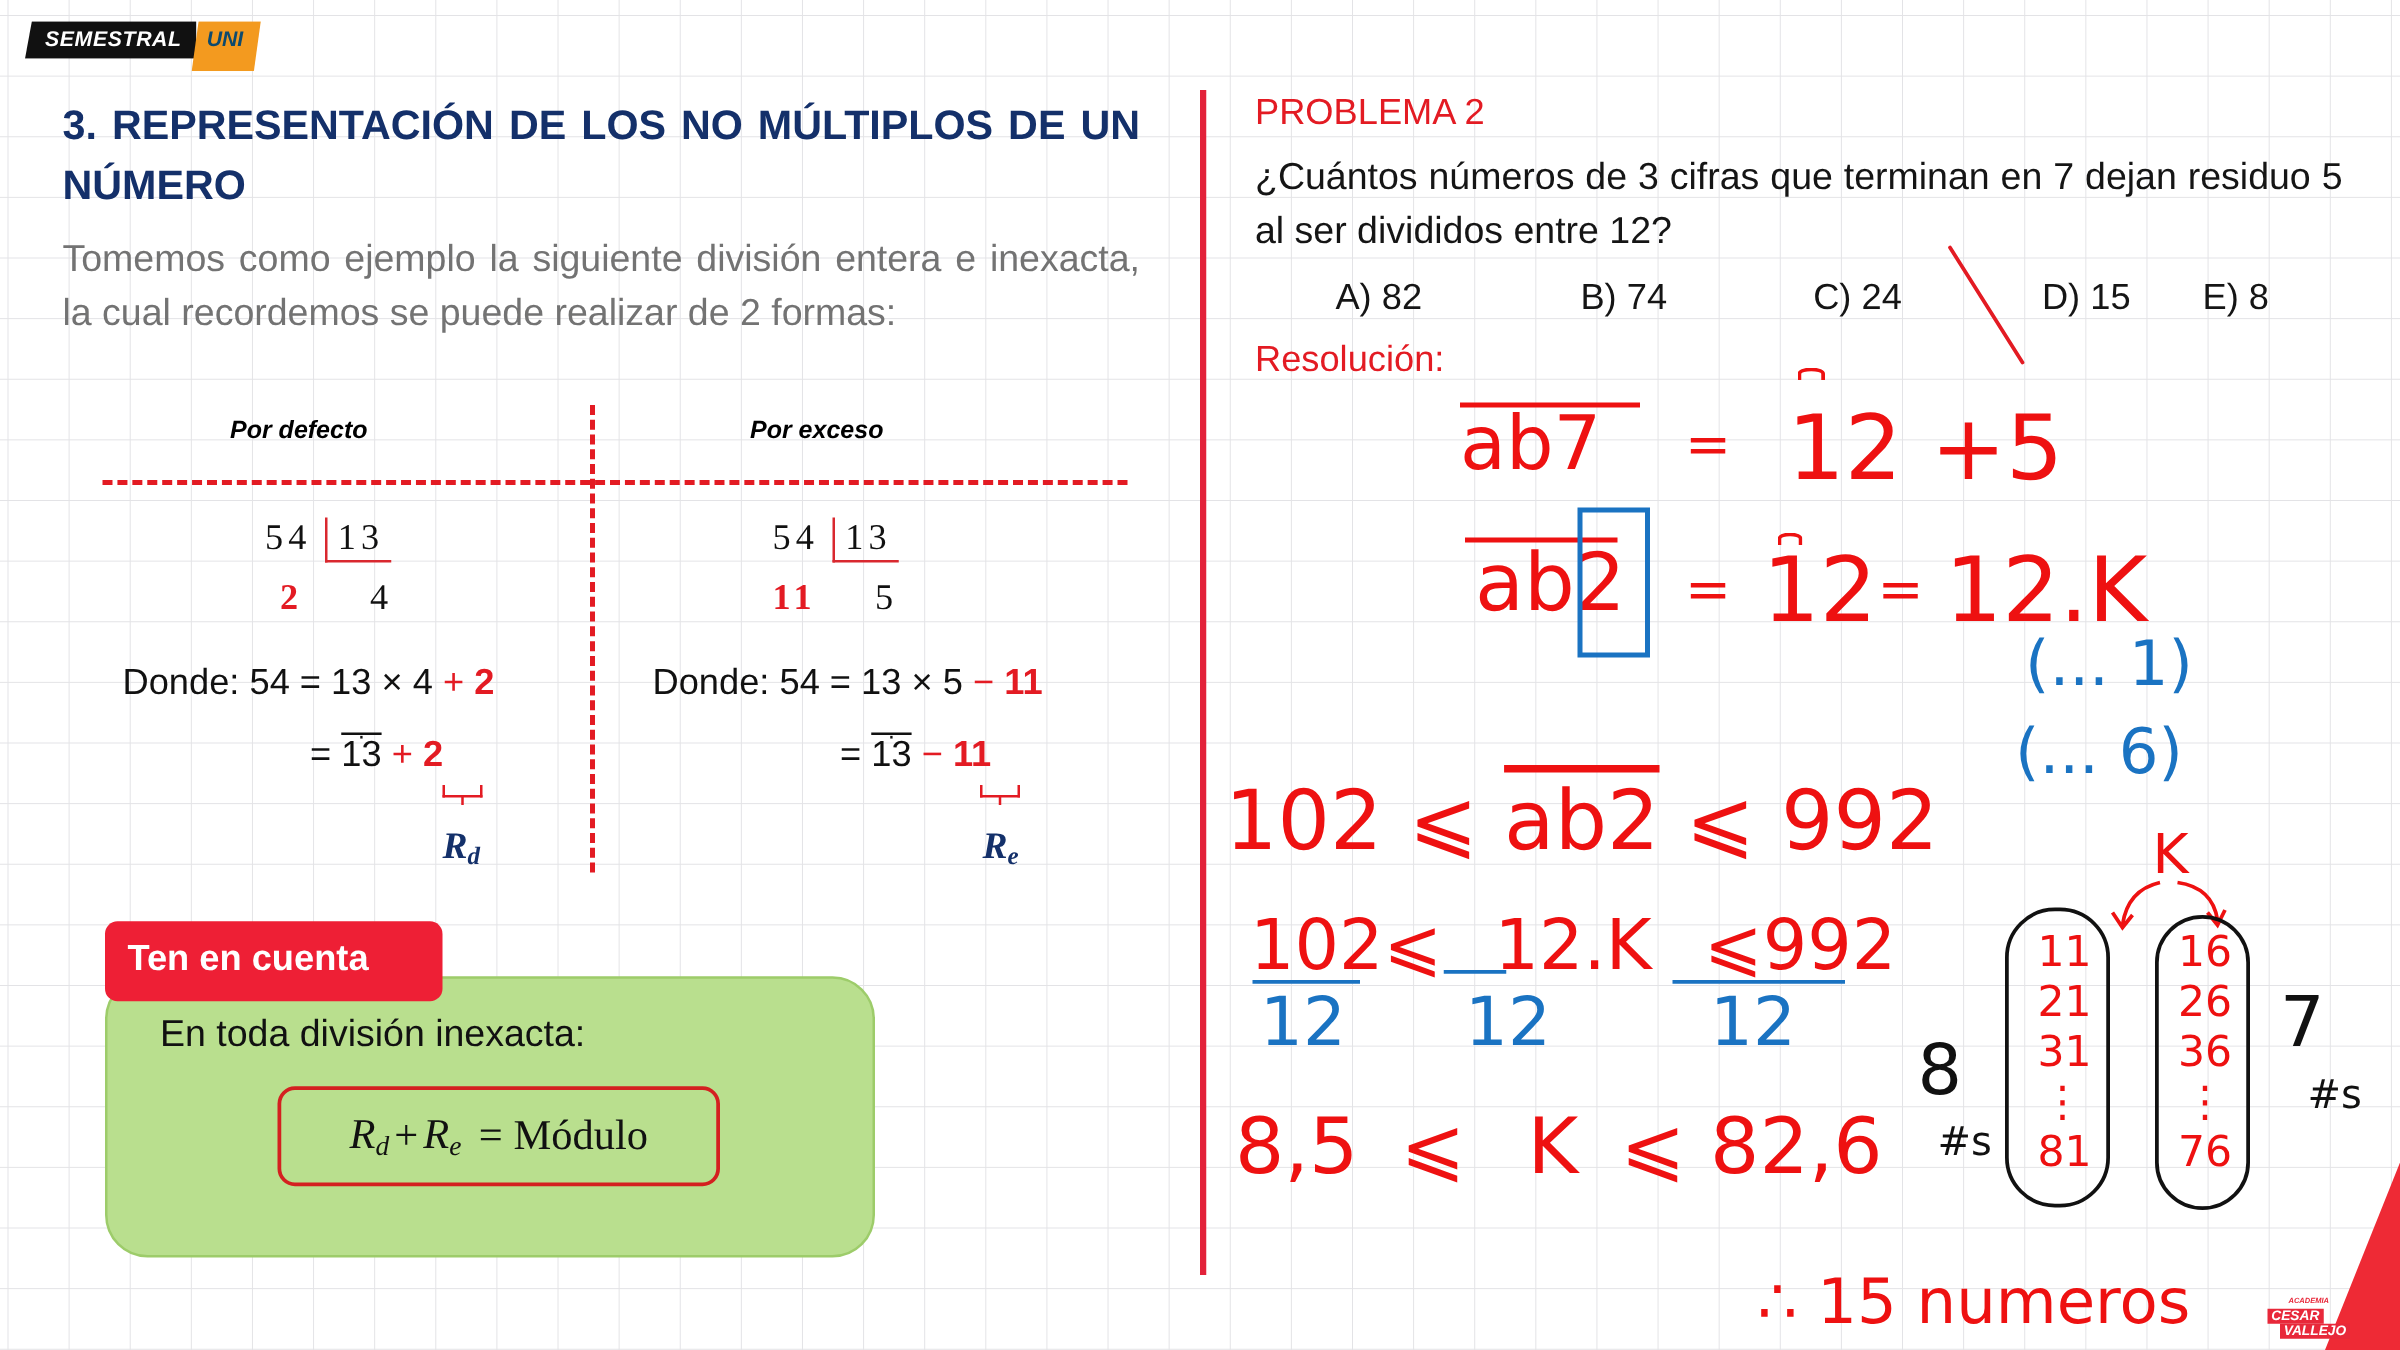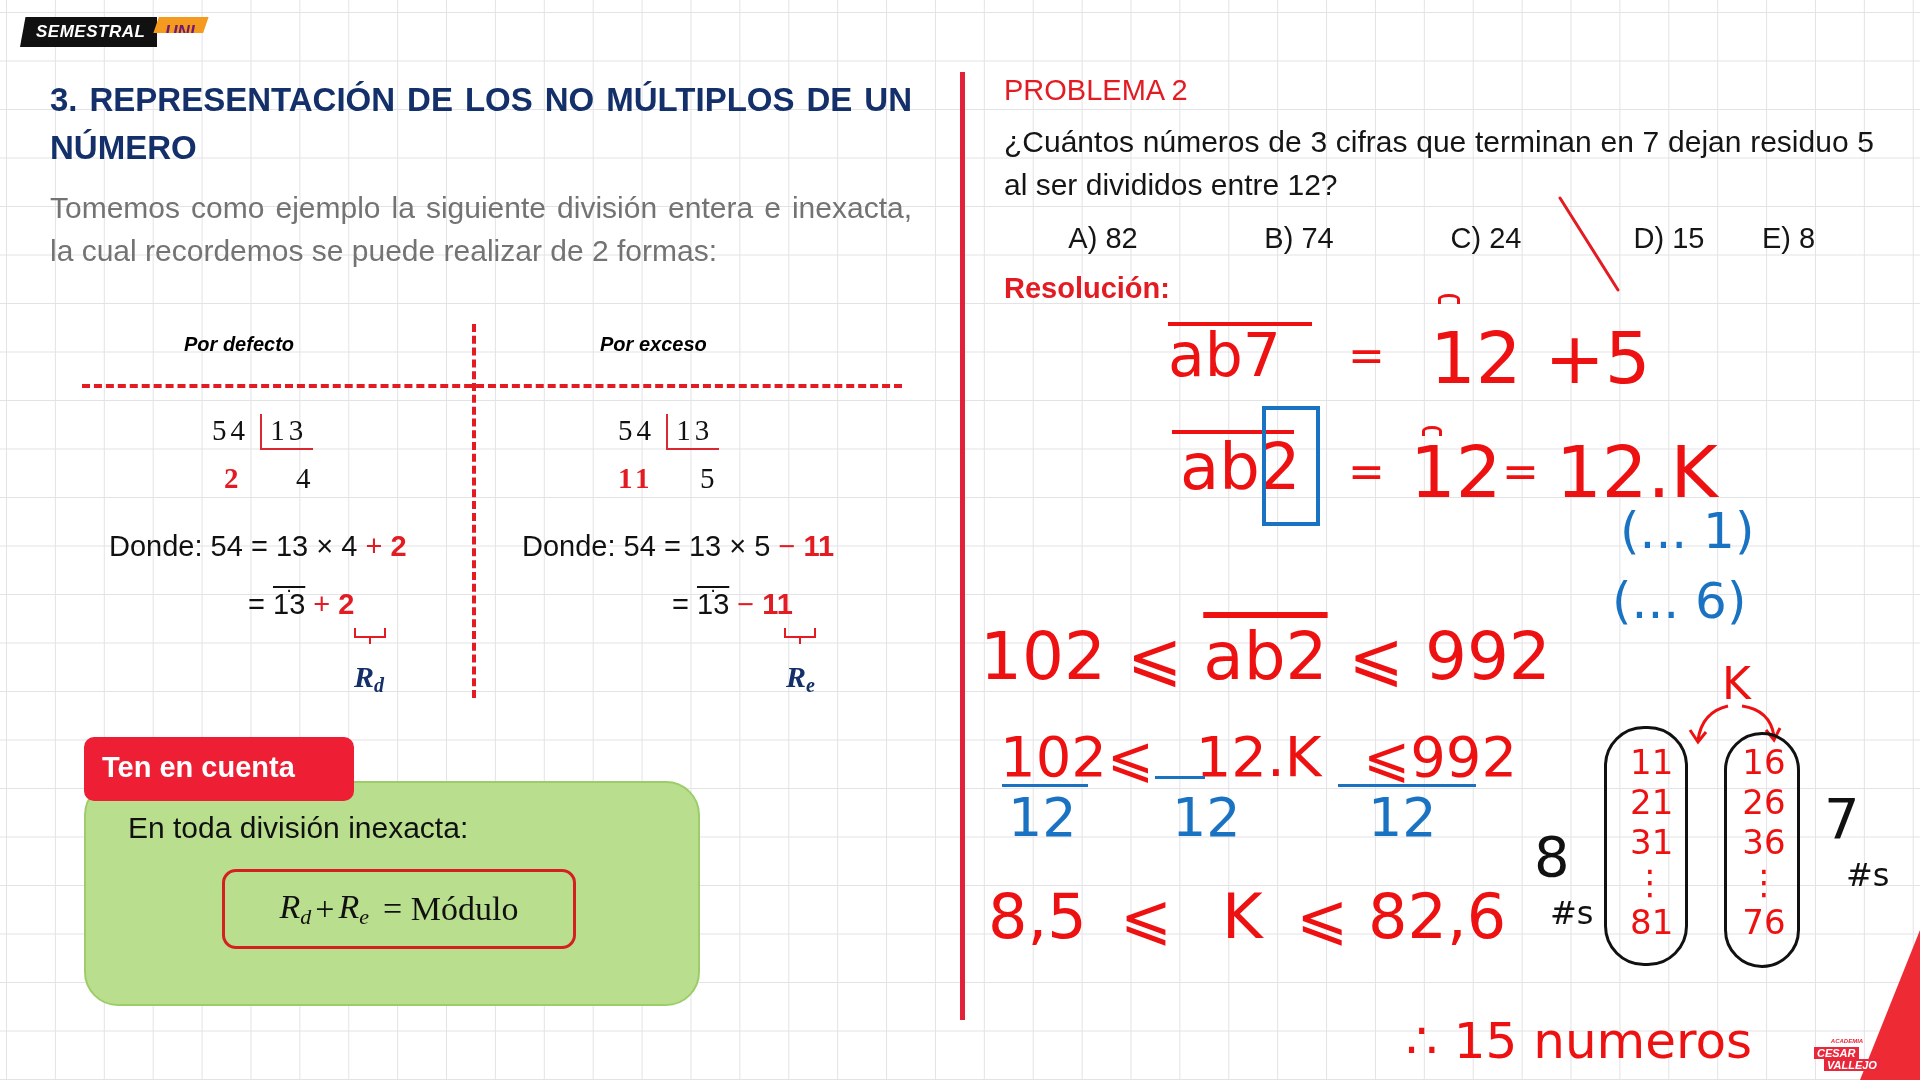--- a/index.html
+++ b/index.html
@@ -19,22 +19,22 @@
 
     
     .logo { left: 20px; top: 17px; height: 30px; display: flex; text-align: center; }
     .logo .black {
       background: #111; color: #fff; font-weight: bold; font-style: italic;
       font-size: 17px; letter-spacing: 0.5px; padding: 5px 12px 0 16px;
       clip-path: polygon(4% 0, 100% 0, 100% 100%, 0 100%);
       height: 30px;
     }
     .logo .orange {
-      background: #f39a1f; color: #701a75; font-weight: bold; font-style: italic;
-      font-size: 17px; padding: 5px 14px 0 12px; height: 16px;
+      background: #f39a1f; color: #0c4a6e; font-weight: bold; font-style: italic;
+      font-size: 17px; padding: 5px 14px 0 12px; height: 40px;
       clip-path: polygon(10% 0, 100% 0, 90% 100%, 0 100%);
       margin-left: -4px;
     }
 
     
     .section-title {
       left: 50px; top: 76px; width: 862px;
       color: #14306a; font-weight: bold; font-size: 33px; line-height: 48px;
       text-align: justify; text-align-last: left;
       font-family: "Liberation Sans", sans-serif;
@@ -105,21 +105,21 @@
     .divider { left: 960px; top: 72px; width: 5px; height: 948px; background: #e3223a; }
 
     
     .prob-title { left: 1004px; top: 74px; color: #e31b23; font-weight: normal; font-size: 29px; }
     .question {
       left: 1004px; top: 120px; width: 870px;
       font-size: 30px; line-height: 43px; text-align: justify; text-align-last: left; color: #151515;
     }
     .options { left: 1004px; top: 222px; width: 860px; display: flex; font-size: 29px; color: #151515; }
     .options span { display: inline-block; text-align: center; }
-    .resol { left: 1004px; top: 272px; color: #e31b23; font-weight: bold; font-size: 29px; }
+    .resol { left: 1004px; top: 272px; color: #e31b23; font-weight: normal; font-size: 29px; }
 
     
     .hw { font-family: "DejaVu Sans", sans-serif; color: #ee1111; white-space: nowrap; }
     .hw.blue { color: #1a73c2; }
     .hw.black { color: #111; }
 
     .cv-triangle {
       right: 0; bottom: 0; width: 60px; height: 150px;
       background: #ee2a35; clip-path: polygon(100% 0, 100% 100%, 0 100%);
     }
@@ -146,21 +146,21 @@
 <div class="abs h-dash"></div>
 <div class="abs v-dash"></div>
 
 <div class="abs serif div-num" style="left:212px; top:414px;">
   <span>54</span>
   <span class="bracket">13</span>
 </div>
 <div class="abs serif div-num red bold" style="left:224px; top:462px;">2</div>
 <div class="abs serif div-num" style="left:296px; top:462px;">4</div>
 
-<div class="abs eq" style="left:109px; top:530px;">
+<div class="abs eq" style="left:98px; top:530px;">
   <span>Donde:</span>
   <span>54 = 13 × 4</span>
   <span class="red">+</span>
   <span class="red bold">2</span>
 </div>
 <div class="abs eq" style="left:248px; top:588px;">
   <span>=</span>
   <span class="overline"><span class="dot">·</span><span>13</span></span>
   <span class="red">+</span>
   <span class="red bold">2</span>

